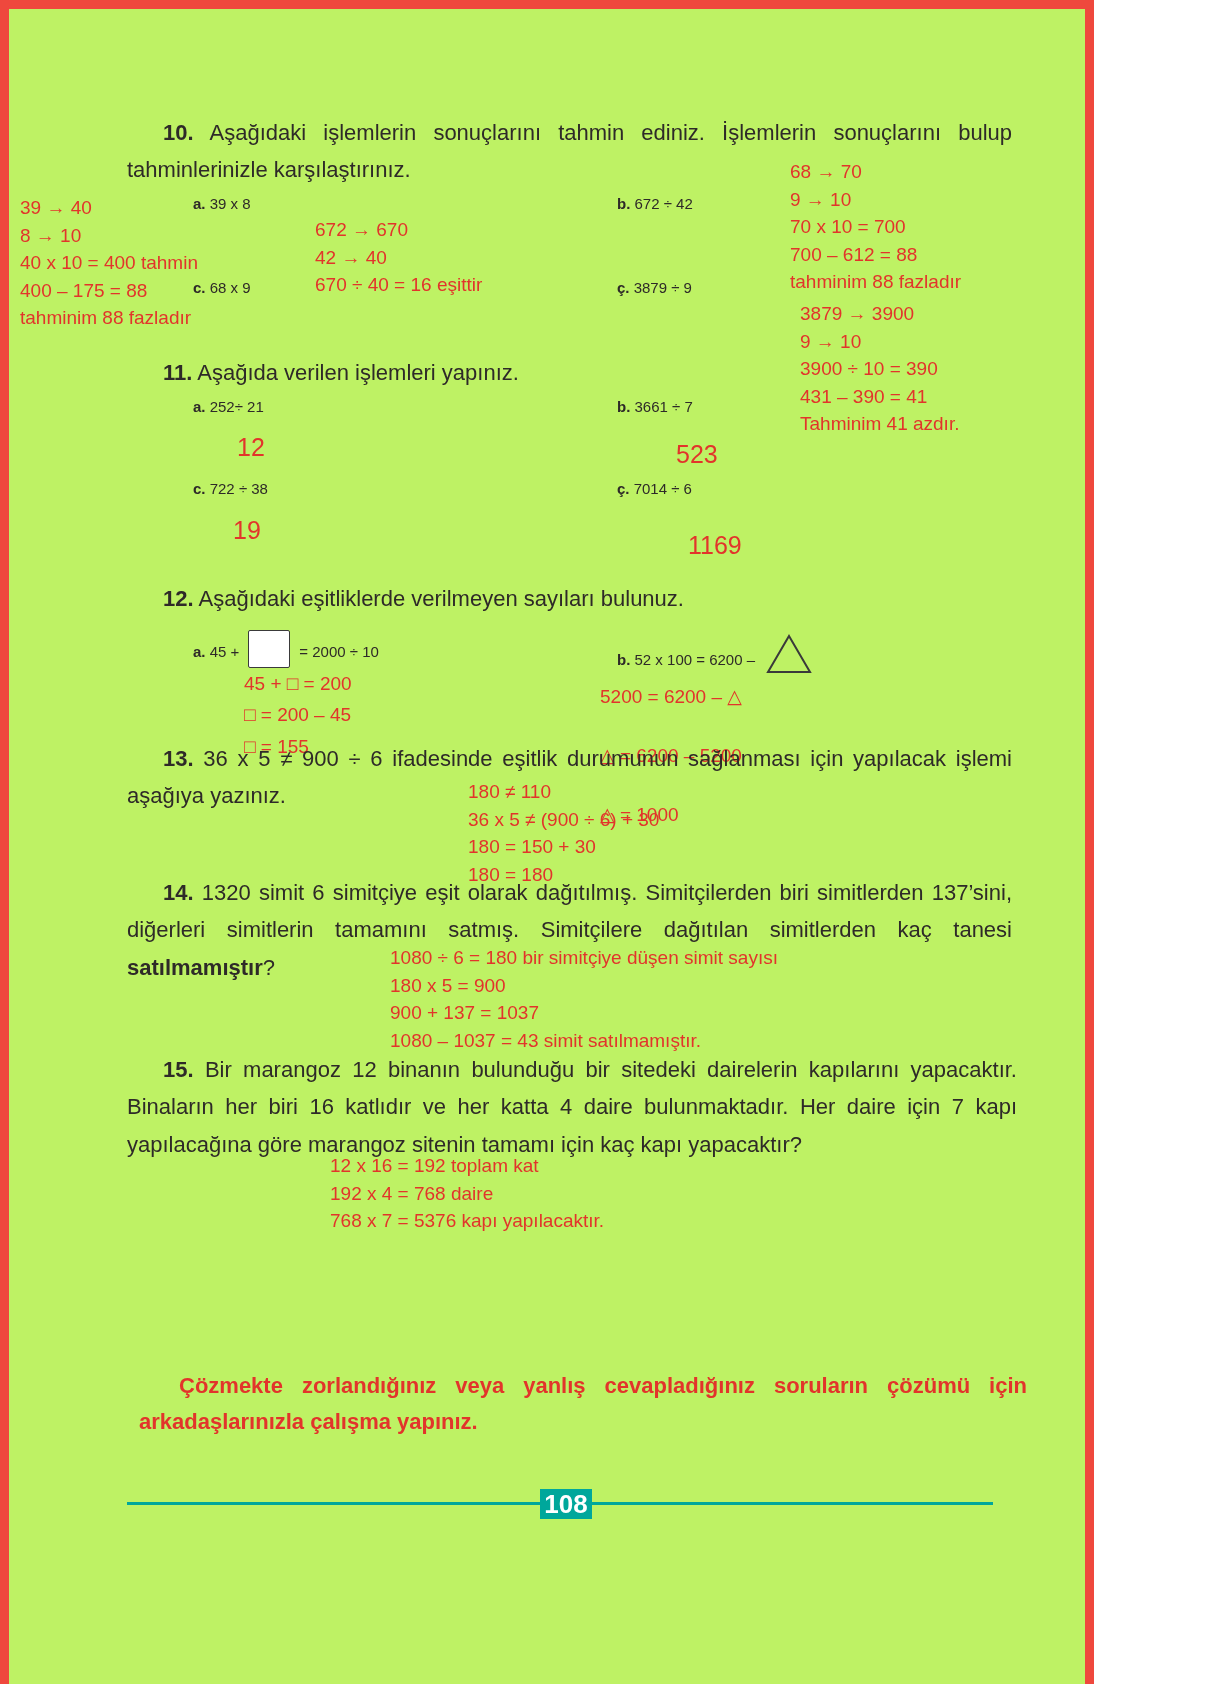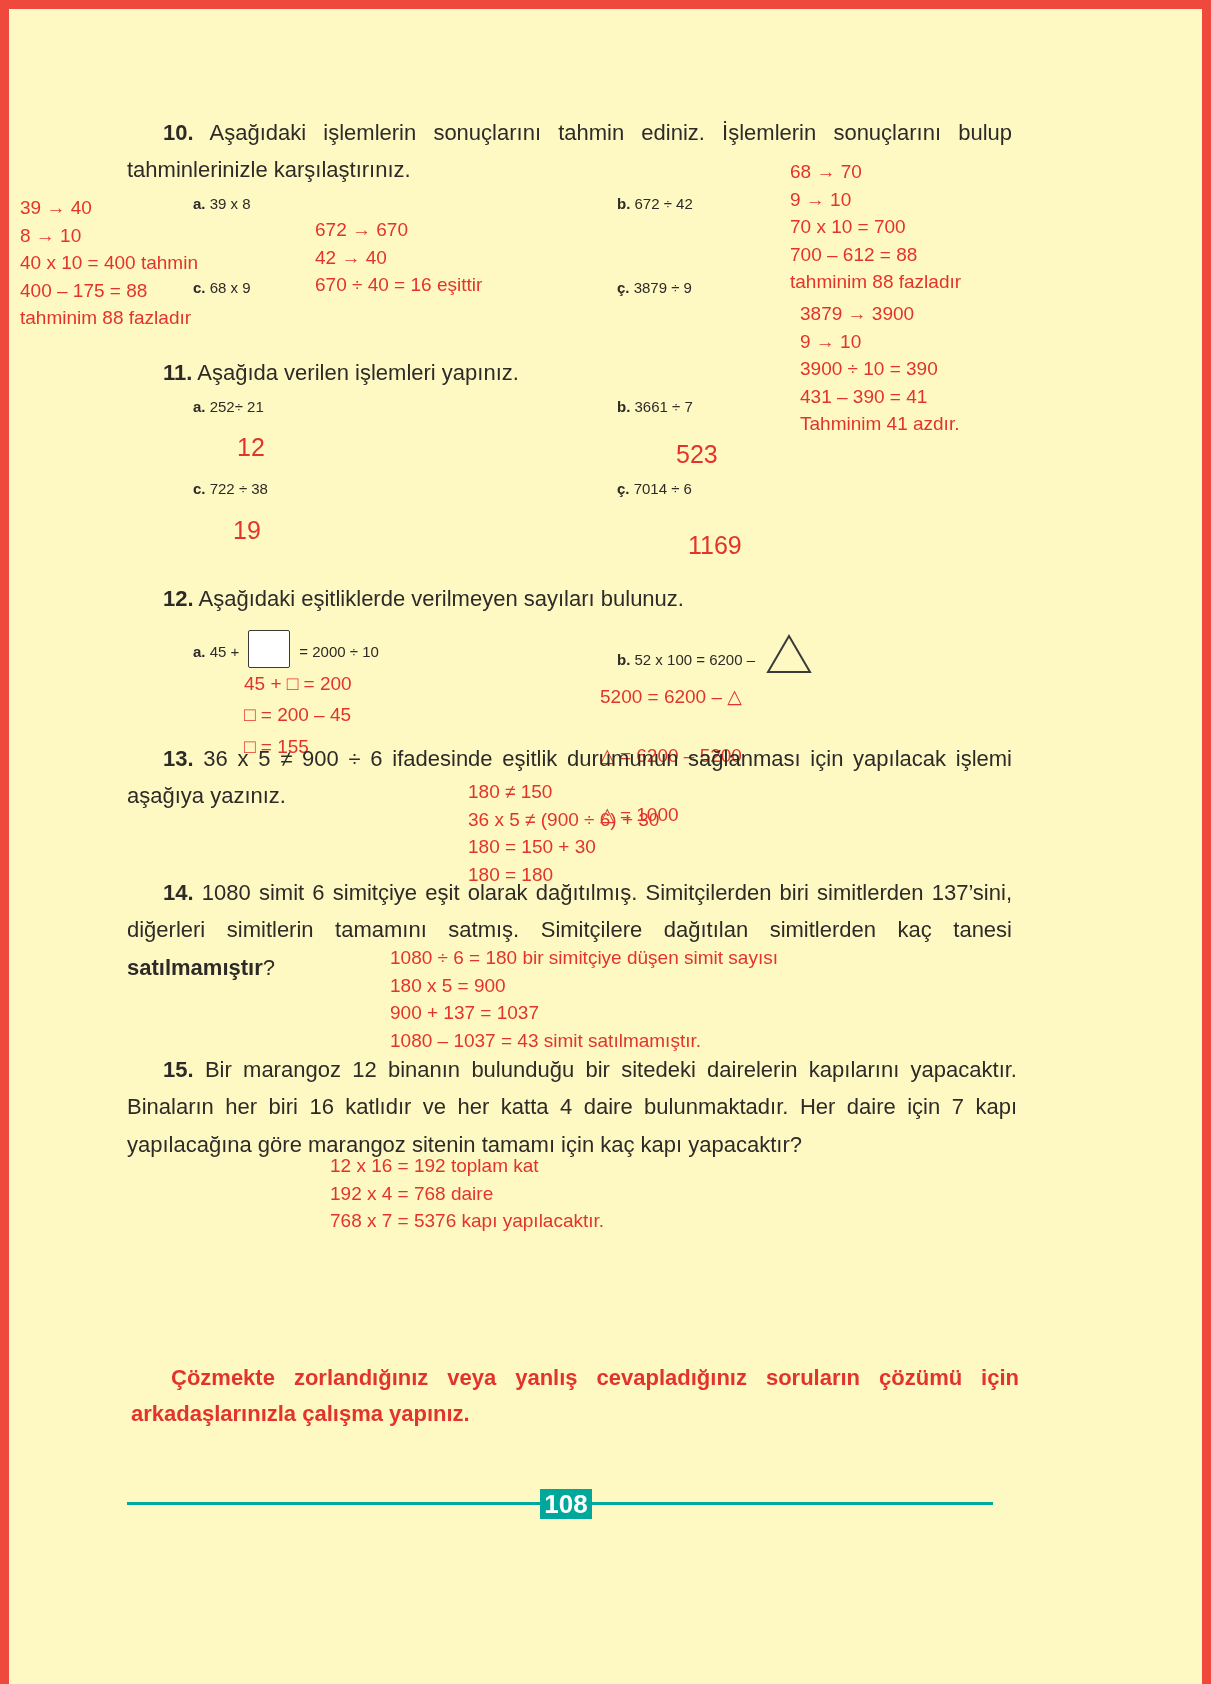--- a/index.html
+++ b/index.html
@@ -1,17 +1,17 @@
 <!DOCTYPE html>
 <html><head>
 <meta charset="utf-8">
 <style>
   html,body{margin:0;padding:0;background:#ffffff;}
   .page{
-    position:relative;width:1211px;height:1684px;background:#fef9c3;
+    position:relative;width:1094px;height:1684px;background:#bef264;
     font-family:"Liberation Sans","DejaVu Sans",sans-serif;
     color:#2e2a28;overflow:hidden;
   }
   .edge{position:absolute;background:#ef483d;}
   .edge-top{top:0;left:0;right:0;height:9px;}
   .edge-left{top:0;left:0;bottom:0;width:9px;}
   .edge-right{top:0;right:0;bottom:0;width:9px;}
 
   .q{
     position:absolute;margin:0;font-size:22px;line-height:1.7;
@@ -27,21 +27,21 @@
   .work.lh17 div{line-height:1.74;margin-top:26px;}
   .answer{position:absolute;font-size:25px;color:#e2342b;white-space:nowrap;}
 
   .blank-box{
     display:inline-block;width:40px;height:36px;border:1.6px solid #3a3a3a;
     border-radius:2px;vertical-align:-11px;margin:0 9px;background:#fff;
   }
   .blank-tri{display:inline-block;vertical-align:-10px;margin-left:10px;}
 
   .footer-note{
-    position:absolute;margin:4px;font-size:22px;line-height:1.62;font-weight:bold;
+    position:absolute;margin:12px;font-size:22px;line-height:1.62;font-weight:bold;
     color:#e2342b;text-align:justify;text-indent:40px;
   }
   .page-rule{position:absolute;height:3px;background:#00a79b;}
   .page-num{
     position:absolute;background:#00a79b;color:#ffffff;font-weight:bold;
     font-size:26px;width:52px;height:30px;display:flex;align-items:center;
     justify-content:center;
   }
 </style>
 </head>
@@ -163,29 +163,29 @@
     <div>△ = 6200 – 5200</div>
     <div>△ = 1000</div>
   </div>
 
   <p class="q" style="left:127px;top:740px;width:885px">
     <b class="qnum">13.</b>
     <span>36 x 5 ≠ 900 ÷ 6 ifadesinde eşitlik durumunun sağlanması için yapılacak işlemi aşağıya yazınız.</span>
   </p>
 
   <div class="work red" style="left:468px;top:778px">
-    <div>180 ≠ 150</div>
+    <div>180 ≠ 110</div>
     <div>36 x 5 ≠ (900 ÷ 6) + 30</div>
     <div>180 = 150 + 30</div>
     <div>180 = 180</div>
   </div>
 
   <p class="q" style="left:127px;top:874px;width:885px">
     <b class="qnum">14.</b>
-    <span>1080 simit 6 simitçiye eşit olarak dağıtılmış. Simitçilerden biri simitlerden 137’sini, diğerleri simitlerin tamamını satmış. Simitçilere dağıtılan simitlerden kaç tanesi </span><b>satılmamıştır</b><span>?</span>
+    <span>1320 simit 6 simitçiye eşit olarak dağıtılmış. Simitçilerden biri simitlerden 137’sini, diğerleri simitlerin tamamını satmış. Simitçilere dağıtılan simitlerden kaç tanesi </span><b>satılmamıştır</b><span>?</span>
   </p>
 
   <div class="work red" style="left:390px;top:944px">
     <div>1080 ÷ 6 = 180 bir simitçiye düşen simit sayısı</div>
     <div>180 x 5 = 900</div>
     <div>900 + 137 = 1037</div>
     <div>1080 – 1037 = 43 simit satılmamıştır.</div>
   </div>
 
   <p class="q" style="left:127px;top:1051px;width:890px">

